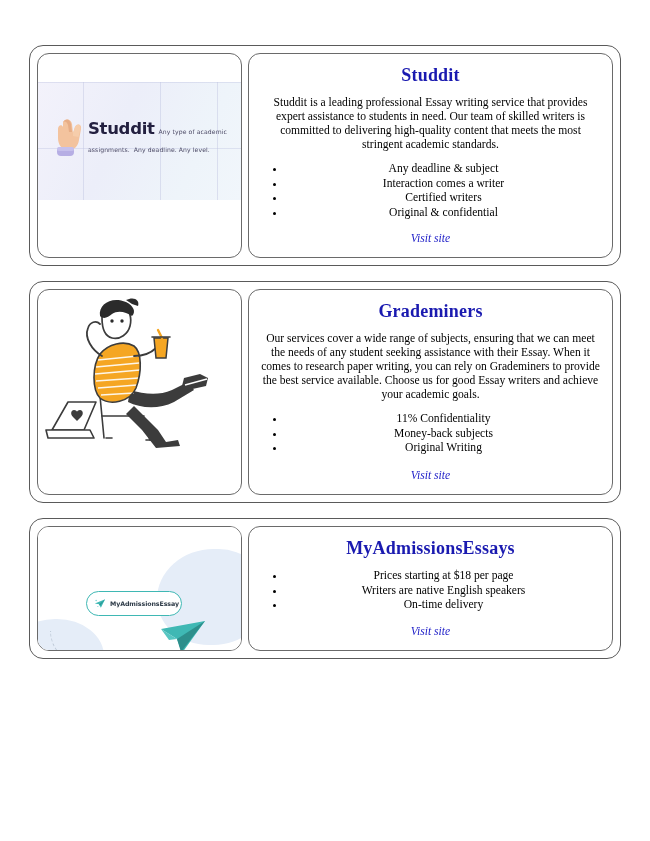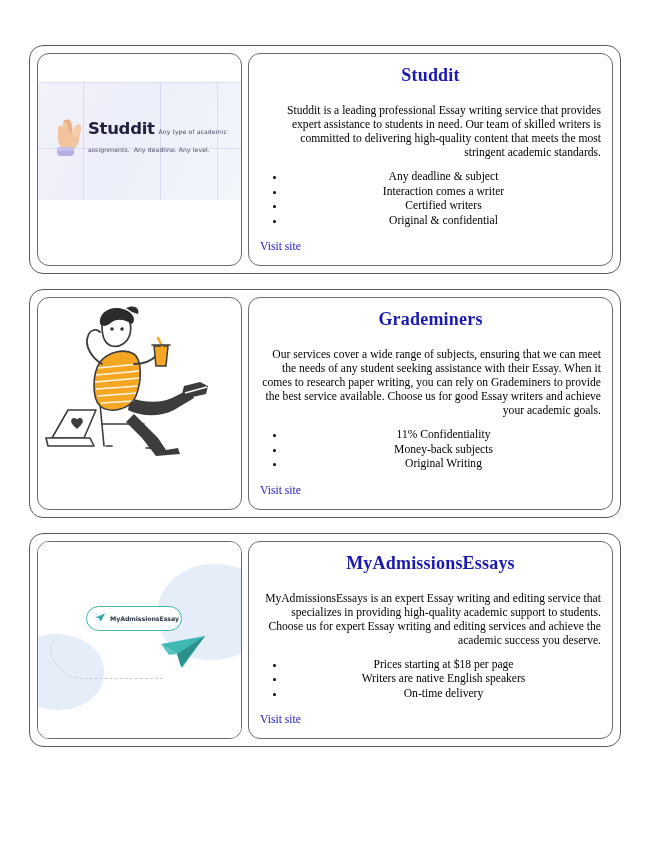--- a/index.html
+++ b/index.html
@@ -70,42 +70,44 @@
     font-weight: bold;
     font-size: 18px;
     line-height: 22px;
     margin: 2px 0 10px 0;
     letter-spacing: 0.2px;
   }
 
   .site-desc {
     font-size: 11.6px;
     line-height: 14px;
-    text-align: right;
-    margin: 8px 0 10px 0;
+    text-align: center;
+    margin: 0 0 10px 0;
   }
 
   .feature-list {
     margin: 0 0 8px 0;
     padding-left: 26px;
     font-size: 11.6px;
     line-height: 14.5px;
     list-style-type: disc;
     text-align: center;
   }
   .feature-list li { margin: 0; padding: 0; }
 
   .visit-link {
     display: block;
+    text-align: center;
     color: #2121c8;
     font-size: 11.6px;
     text-decoration: none;
     margin-top: auto;
     padding-top: 4px;
     padding-bottom: 6px;
+    font-style: italic;
   }
 
   
   .studdit-art {
     position: absolute;
     left: 0;
     top: 28px;
     width: 100%;
     height: 118px;
     background:
@@ -344,21 +346,20 @@
             <path d="M1 10 L45 2 L22 34 L17 20 Z" fill="#3fb8b4"></path>
             <path d="M17 20 L45 2 L21 33 Z" fill="#2d8f8c"></path>
             <path d="M1 10 L17 20 L9 21 Z" fill="#57c6c2"></path>
           </svg>
         </span>
       </div>
     </div>
 
     <div class="content-card">
       <div class="site-title">MyAdmissionsEssays</div>
-      <p class="site-desc">MyAdmissionsEssays is an expert Essay writing and editing service that specializes in providing high-quality academic support to students. Choose us for expert Essay writing and editing services and achieve the academic success you deserve.</p>
       <ul class="feature-list">
         <li>Prices starting at $18 per page</li>
         <li>Writers are native English speakers</li>
         <li>On-time delivery</li>
       </ul>
       <a class="visit-link" href="#">Visit site</a>
     </div>
   </div>
 
 </div>

